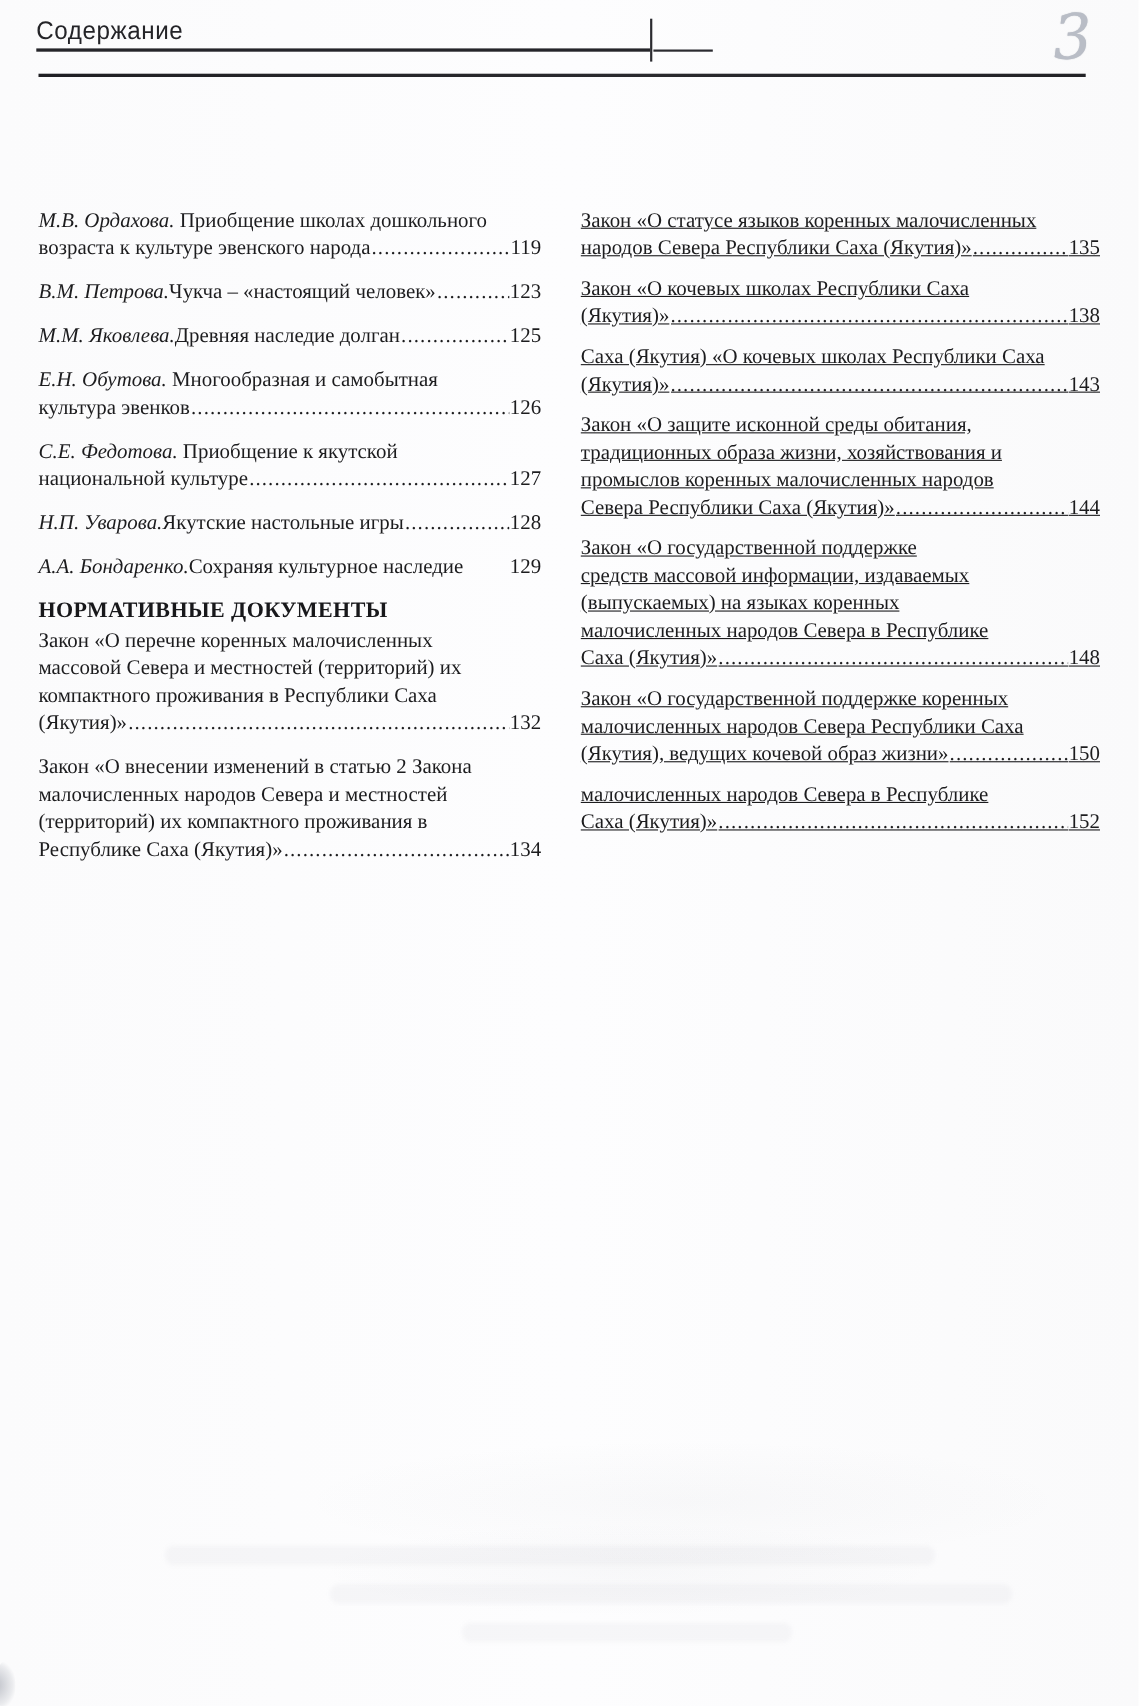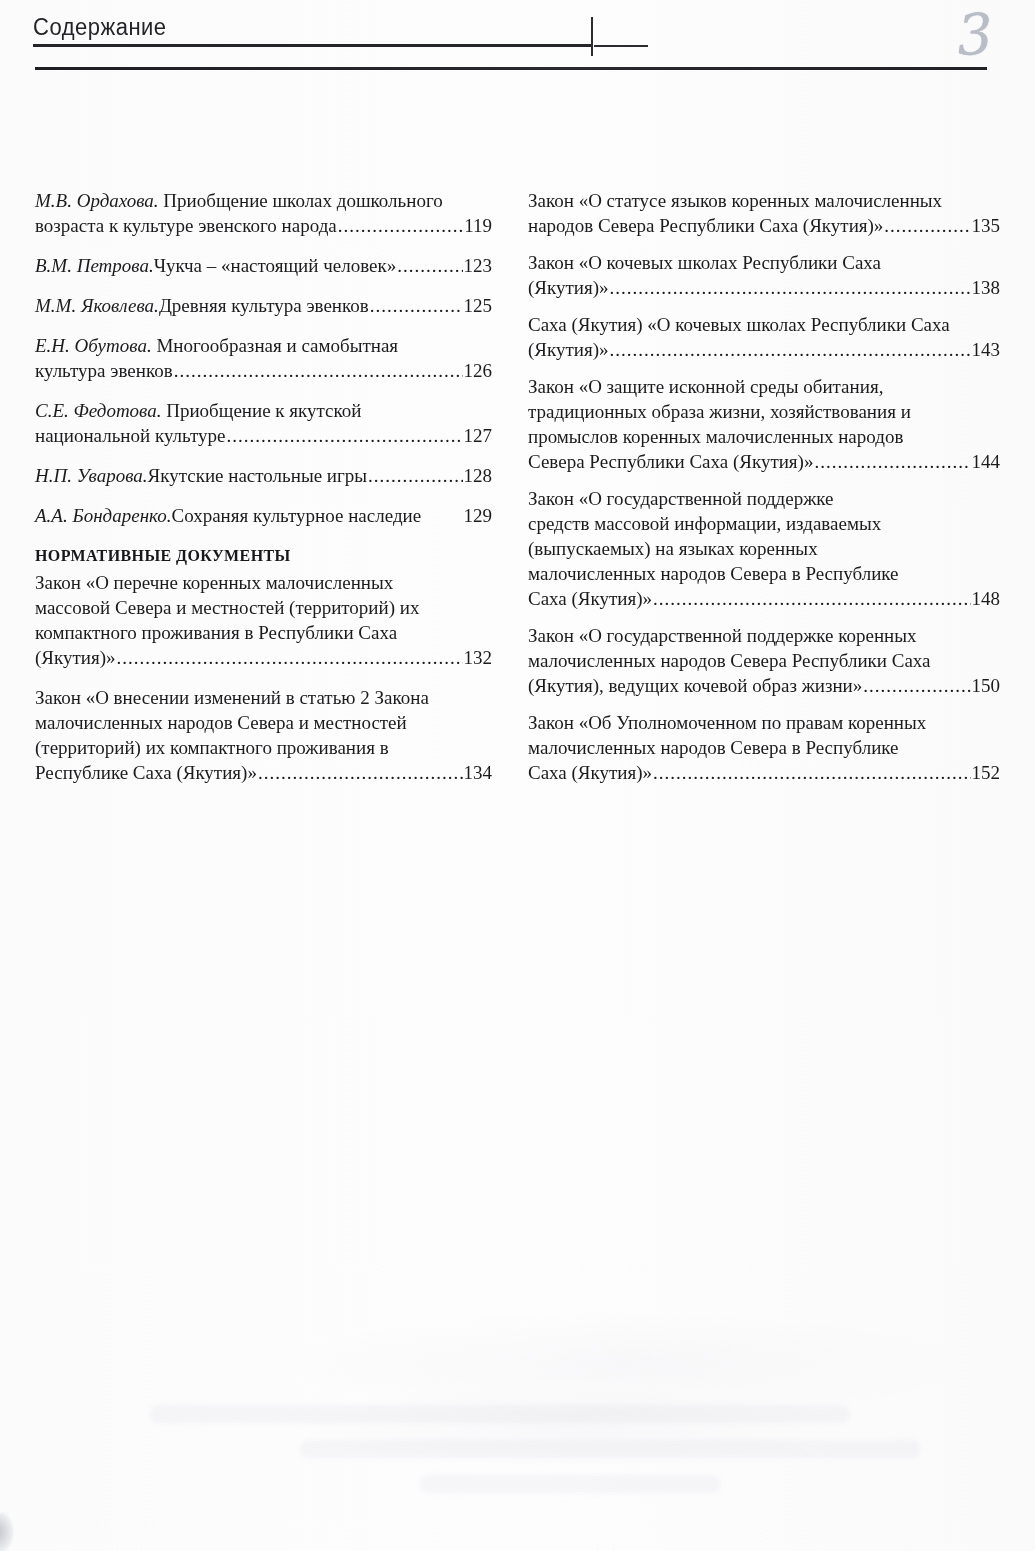--- a/index.html
+++ b/index.html
@@ -82,25 +82,25 @@
   .toc-col {
     position: absolute;
     top: 188px;
     font-size: 19px;
     line-height: 25px;
   }
   #toc-col-left  { left: 35px;  width: 457px; }
   #toc-col-right { left: 528px; width: 472px; }
 
   .toc-entry { margin-bottom: 15px; }
-  #toc-col-right .toc-entry { margin-bottom: 12px; }
+  #toc-col-right .toc-entry { margin-bottom: 12px; text-decoration: underline; }
 
   .toc-heading {
     font-weight: bold;
-    font-size: 16px;
+    font-size: 20px;
     letter-spacing: 0.4px;
     margin-bottom: 2px;
     white-space: nowrap;
     color: #18181b;
   }
 
   .toc-line {
     white-space: nowrap;
   }
   .toc-line.leader-line {
@@ -167,21 +167,21 @@
       <div class="toc-line leader-line">
         <span class="entry-author">В.М. Петрова. </span>
         <span>Чукча – «настоящий человек»</span>
         <span class="dot-leader">........................................................................................................................</span>
         <span class="page-num">123</span>
       </div>
     </div>
     <div class="toc-entry">
       <div class="toc-line leader-line">
         <span class="entry-author">М.М. Яковлева. </span>
-        <span>Древняя культура эвенков </span>
+        <span>Древняя наследие долган </span>
         <span class="dot-leader">........................................................................................................................</span>
         <span class="page-num">125</span>
       </div>
     </div>
     <div class="toc-entry">
       <div class="toc-line"><span class="entry-author">Е.Н. Обутова. </span><span>Многообразная и самобытная</span></div>
       <div class="toc-line leader-line">
         <span>культура эвенков </span>
         <span class="dot-leader">........................................................................................................................</span>
         <span class="page-num">126</span>
@@ -282,21 +282,20 @@
     <div class="toc-entry">
       <div class="toc-line"><span>Закон «О государственной поддержке коренных</span></div>
       <div class="toc-line"><span>малочисленных народов Севера Республики Саха</span></div>
       <div class="toc-line leader-line">
         <span>(Якутия), ведущих кочевой образ жизни»</span>
         <span class="dot-leader">........................................................................................................................</span>
         <span class="page-num">150</span>
       </div>
     </div>
     <div class="toc-entry">
-      <div class="toc-line"><span>Закон «Об Уполномоченном по правам коренных</span></div>
       <div class="toc-line"><span>малочисленных народов Севера в Республике</span></div>
       <div class="toc-line leader-line">
         <span>Саха (Якутия)» </span>
         <span class="dot-leader">........................................................................................................................</span>
         <span class="page-num">152</span>
       </div>
     </div>
   </div>
 
 <div class="corner-smudge"></div>

